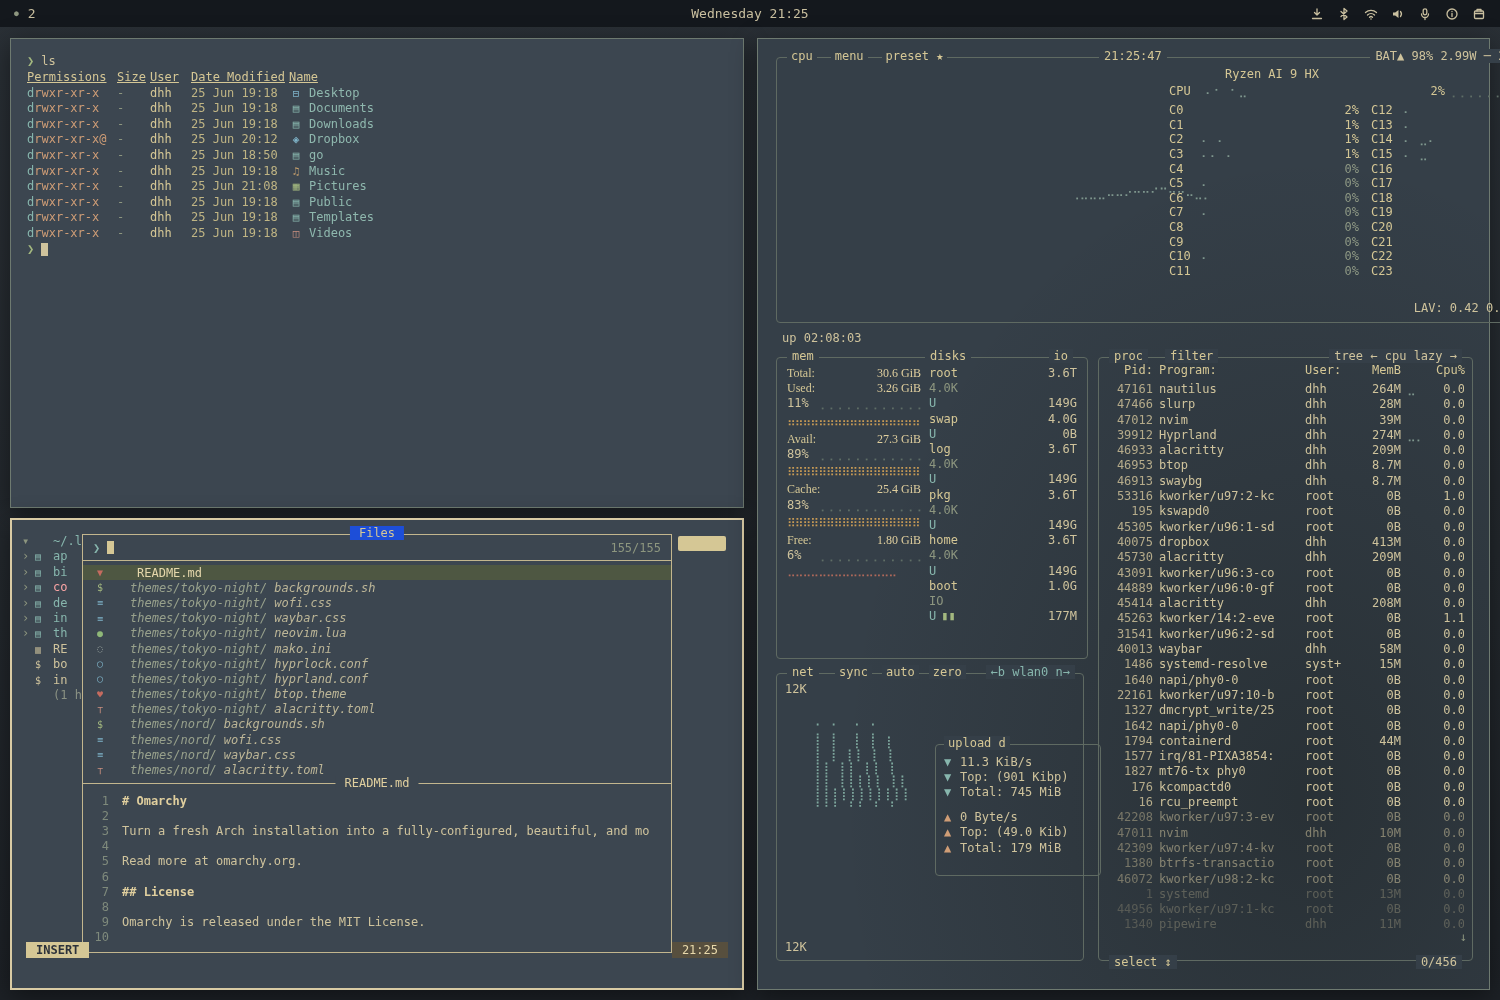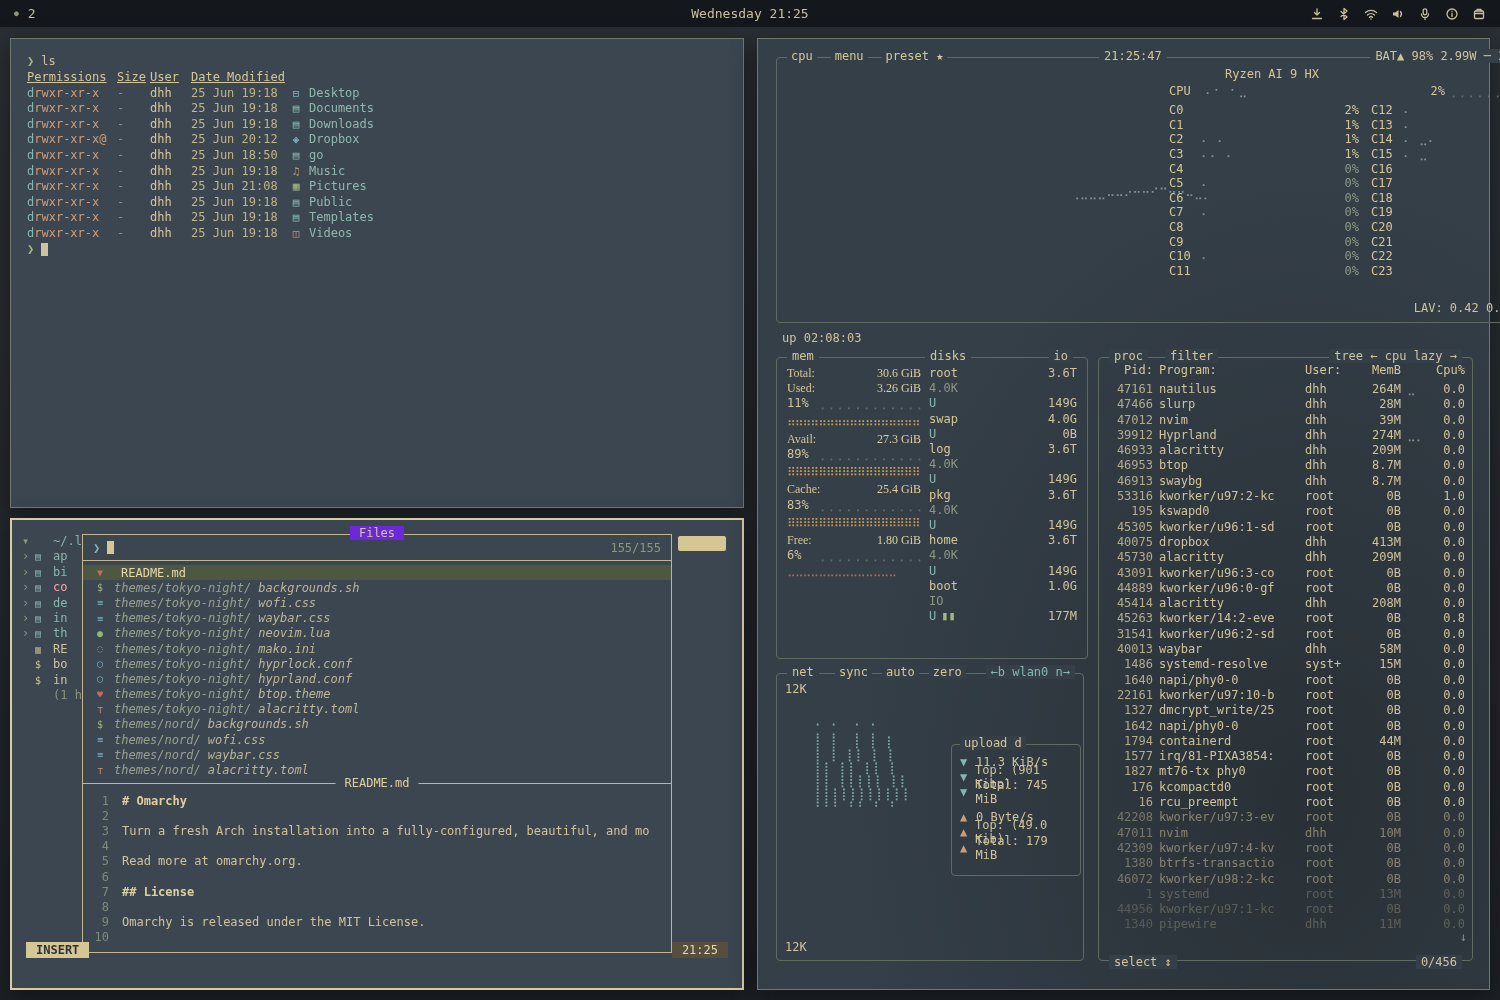--- a/index.html
+++ b/index.html
@@ -41,29 +41,29 @@
   
   .nvim { left:10px; top:518px; width:734px; height:472px; background:#3c4650; border:2px solid #d9cba4; font-size:12px; }
   .tree { position:absolute; left:10px; top:14px; width:160px; line-height:15.4px; }
   .tree-item { display:flex; gap:5px; align-items:center; white-space:pre; height:15.4px; }
   .tr-chev { color:#8d967f; width:8px; display:inline-block; }
   .tr-ico { width:13px; font-size:10px; display:inline-block; }
   .statusline { position:absolute; left:14px; right:14px; bottom:30px; display:flex; justify-content:space-between; align-items:center; }
   .mode { background:#d5c795; color:#2c323a; font-weight:bold; padding:1px 10px; }
   .sl-clock { background:#574f3e; color:#e8d9ab; padding:1px 10px; }
   .picker { position:absolute; left:70px; top:14px; width:590px; border:1px solid #c3b68e; background:#3c4650; padding-bottom:6px; }
-  .picker-title { position:absolute; top:-9px; left:50%; transform:translateX(-50%); background:#6d28d9; padding:0 9px; color:#d5c795; }
+  .picker-title { position:absolute; top:-9px; left:50%; transform:translateX(-50%); background:#1d4ed8; padding:0 9px; color:#d5c795; }
   .search-row { height:26px; border-bottom:1px solid #c3b68e; display:flex; align-items:center; padding:0 10px; gap:7px; position:relative; }
   .s-prompt { color:#87b6ad; font-weight:bold; }
   .cursor2 { width:7px; height:13px; background:#d5c795; }
   .count { position:absolute; right:10px; color:#8d967f; }
   .picker-list { padding-top:4px; }
   .picker-item { display:flex; align-items:center; gap:7px; height:15.2px; padding:0 10px; font-style:italic; }
   .pi-ico { font-style:normal; width:14px; font-size:10px; text-align:center; }
-  .pi-dir { color:#98a18c; } .pi-file { color:#bdb697; }
+  .pi-dir { color:#98a18c;margin-left:16px; } .pi-file { color:#bdb697; }
   .picker-list > div:nth-of-type(1) { background:#4e5742; font-style:normal; }
   .picker-list > div:nth-of-type(1) .pi-file { color:#e5d7ab; }
   .preview-sep { border-top:1px solid #c3b68e; margin-top:5px; position:relative; height:11px; }
   .preview-sep span { position:absolute; top:-8px; left:50%; transform:translateX(-50%); background:#3c4650; padding:0 9px; color:#e0cf9e; }
   .pv-line { display:flex; height:15.2px; }
   .pv-n { width:26px; text-align:right; color:#7f8a7c; margin-right:13px; }
   .pv-code { color:#cfc39c; white-space:pre; }
   .preview > div:nth-of-type(1) .pv-code, .preview > div:nth-of-type(7) .pv-code { color:#e0cf9e; font-weight:bold; }
   .picker-thumb { position:absolute; left:666px; top:16px; width:48px; height:15px; background:#d5c795; border-radius:2px; }
 
@@ -114,21 +114,21 @@
   .d-blocks { flex:1; color:#a3b87f; overflow:hidden; }
   .d-val { color:#cfc39c; }
 
   .net-bx { left:18px; top:634px; width:308px; height:288px; }
   .net-labels { position:absolute; top:-9px; left:58px; display:flex; gap:10px; }
   .net-labels span { background:#353f48; padding:0 4px; color:#d5c795; }
   .net-iface { left:auto; right:8px; color:#87b6ad; }
   .net-scale-top { position:absolute; left:8px; top:8px; color:#cfc39c; }
   .net-scale-bottom { position:absolute; left:8px; bottom:6px; color:#cfc39c; }
   .net-graph { position:absolute; left:38px; top:10px; width:118px; color:#7ea79d; line-height:13px; white-space:pre; }
-  .net-stats { position:absolute; left:174px; top:70px; width:130px; height:132px; border:1px solid #5f6a62; border-radius:4px; padding:9px 8px 0 8px; }
+  .net-stats { position:absolute; left:158px; top:70px; width:166px; height:132px; border:1px solid #5f6a62; border-radius:4px; padding:9px 8px 0 8px; }
   .net-stats-title { position:absolute; top:-9px; left:8px; background:#353f48; padding:0 4px; color:#d5c795; }
   .net-stat { display:flex; gap:6px; height:15.2px; align-items:center; }
   .ns-a { color:#87b6ad; width:10px; }
   .ns-up .ns-a { color:#cf9d76; }
   .net-up-group { margin-top:10px; }
 
   .proc-bx { left:340px; top:318px; width:375px; height:604px; }
   .proc-filter { left:66px; }
   .proc-opts { left:auto; right:10px; color:#cfc39c; }
   .proc-head { position:absolute; left:8px; right:8px; top:5px; display:grid;
@@ -206,20 +206,21 @@
   <section class="window term">
     <div class="t-line">
       <span class="p-ico">❯</span>
       <span class="cmd">ls</span>
     </div>
     <div class="ls-grid header-row">
       <span>Permissions</span>
       <span>Size</span>
       <span>User</span>
       <span>Date Modified</span>
+      <span>Name</span>
     </div>
     <div class="ls-body">
 
         <div class="ls-grid">
           <span class="c-perm"><span class="pd">d</span><span>rwxr-xr-x</span></span>
           <span class="c-size">-</span>
           <span class="c-user">dhh</span>
           <span class="c-date">25 Jun 19:18</span>
           <span class="c-name"><span class="f-ico" style="color: rgb(127, 180, 201);">⊟</span><span>Desktop</span></span>
         </div>
@@ -1050,21 +1051,21 @@
             <span class="pr-trend"></span>
             <span class="pr-cpu">0.0</span>
           </div>
 
           <div class="proc-row">
             <span class="pr-pid">45263</span>
             <span class="pr-prog">kworker/14:2-eve</span>
             <span class="pr-user">root</span>
             <span class="pr-mem">0B</span>
             <span class="pr-trend"></span>
-            <span class="pr-cpu">0.8</span>
+            <span class="pr-cpu">1.1</span>
           </div>
 
           <div class="proc-row">
             <span class="pr-pid">31541</span>
             <span class="pr-prog">kworker/u96:2-sd</span>
             <span class="pr-user">root</span>
             <span class="pr-mem">0B</span>
             <span class="pr-trend"></span>
             <span class="pr-cpu">0.0</span>
           </div>

